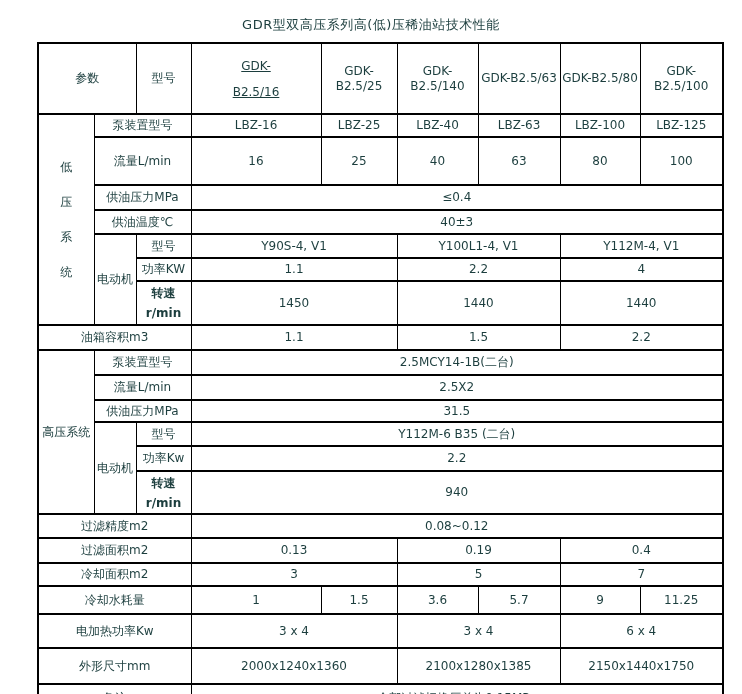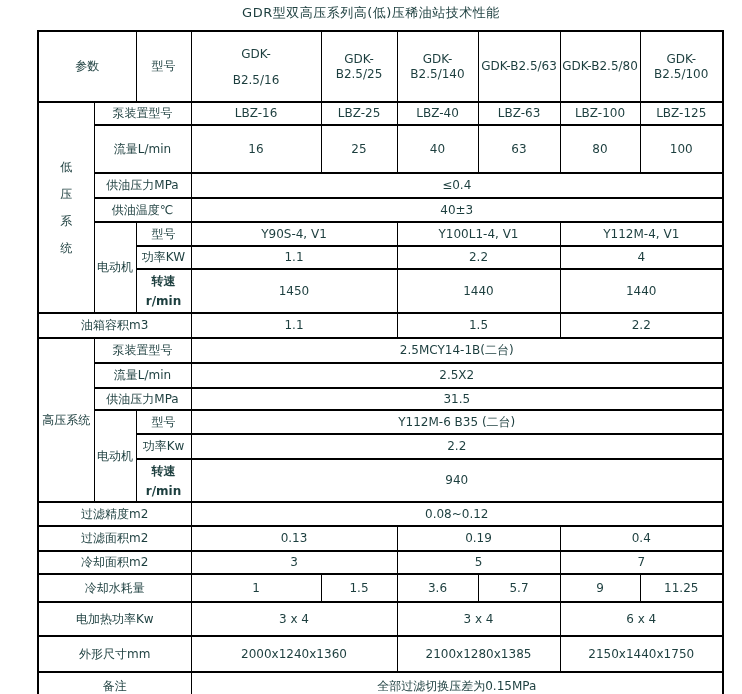--- a/index.html
+++ b/index.html
@@ -3,21 +3,21 @@
 <meta charset="utf-8">
 <style>
   html,body{
     margin:0; padding:0;
     background:#ffffff;
     width:742px; height:694px;
     font-family:"DejaVu Sans", sans-serif;
     color:#1c3e3e;
   }
   .page-title{
-    padding-top:4px;
+    padding-top:16px;
     width:742px;
     text-align:center;
     font-size:13px;
     letter-spacing:0.5px;
   }
   table.spec{
     border-collapse:collapse;
     table-layout:fixed;
     margin-left:37px;
     margin-top:8px;
@@ -33,25 +33,25 @@
     padding:0;
     overflow:hidden;
     line-height:1.25;
   }
   table.spec{border:2px solid #000000;}
   td.left-val{ text-align:left; padding-left:2px; }
   .vtext{
     width:15px;
     margin:0 auto;
     word-break:break-all;
-    line-height:27px;
+    line-height:35px;
     text-align:center;
   }
   .two-line{ line-height:20px;font-weight:bold; }
-  .model-wrap{ line-height:26px; }
+  .model-wrap{ line-height:26px;text-decoration:underline; }
 </style>
 </head>
 <body>
 
 <div class="page-title">GDR型双高压系列高(低)压稀油站技术性能</div>
 
 <table class="spec">
   <colgroup>
     <col style="width:56px">
       <col style="width:42px">

